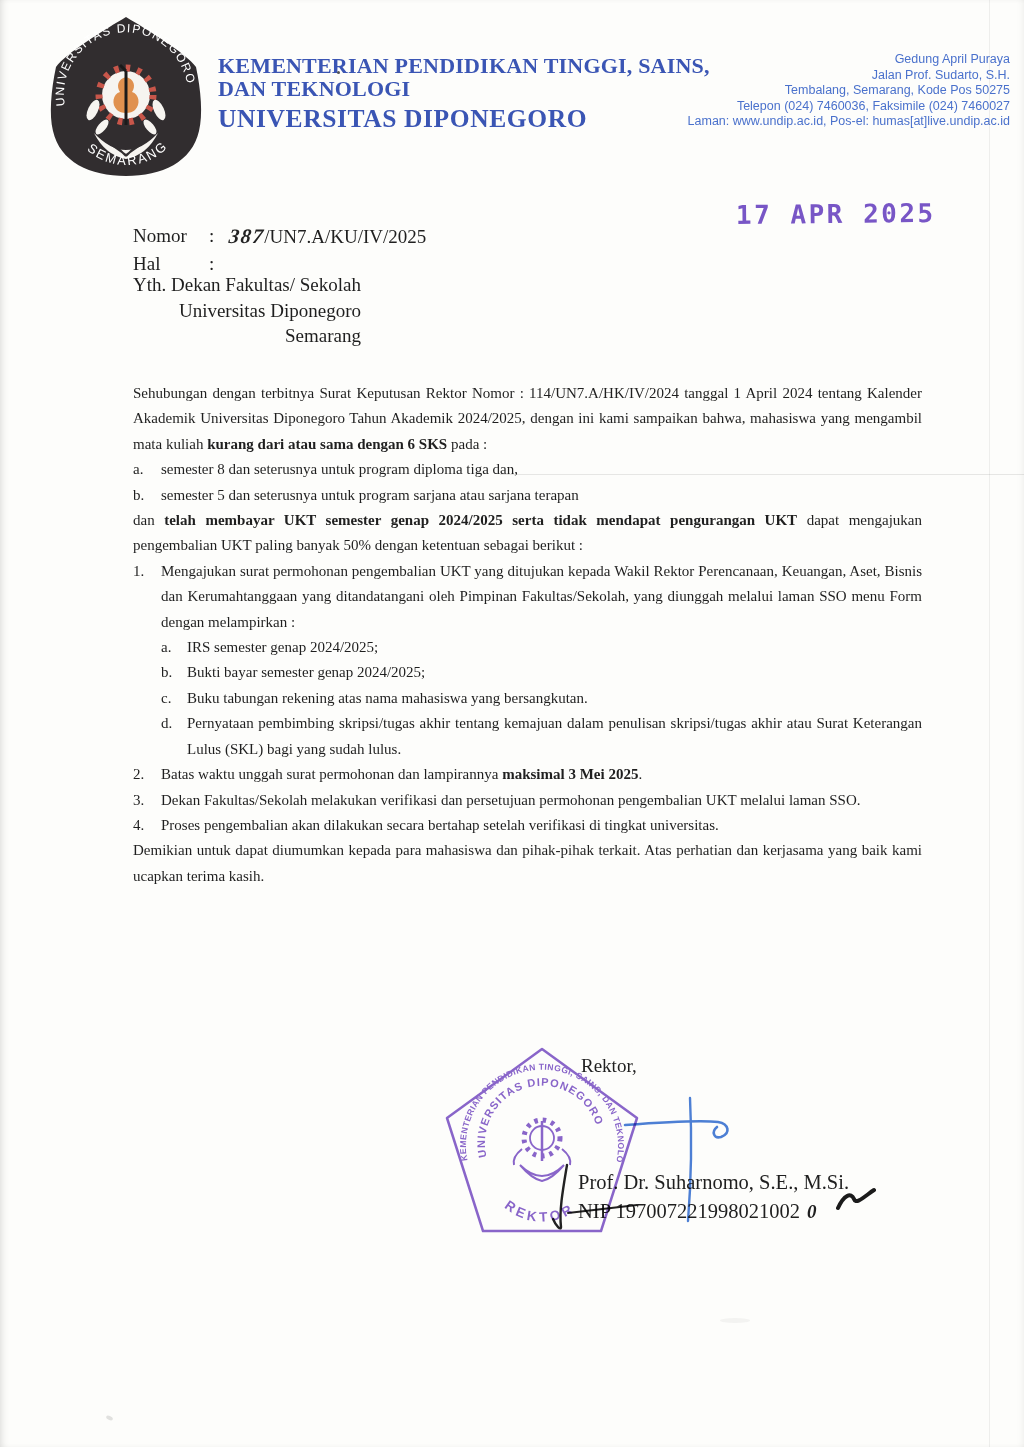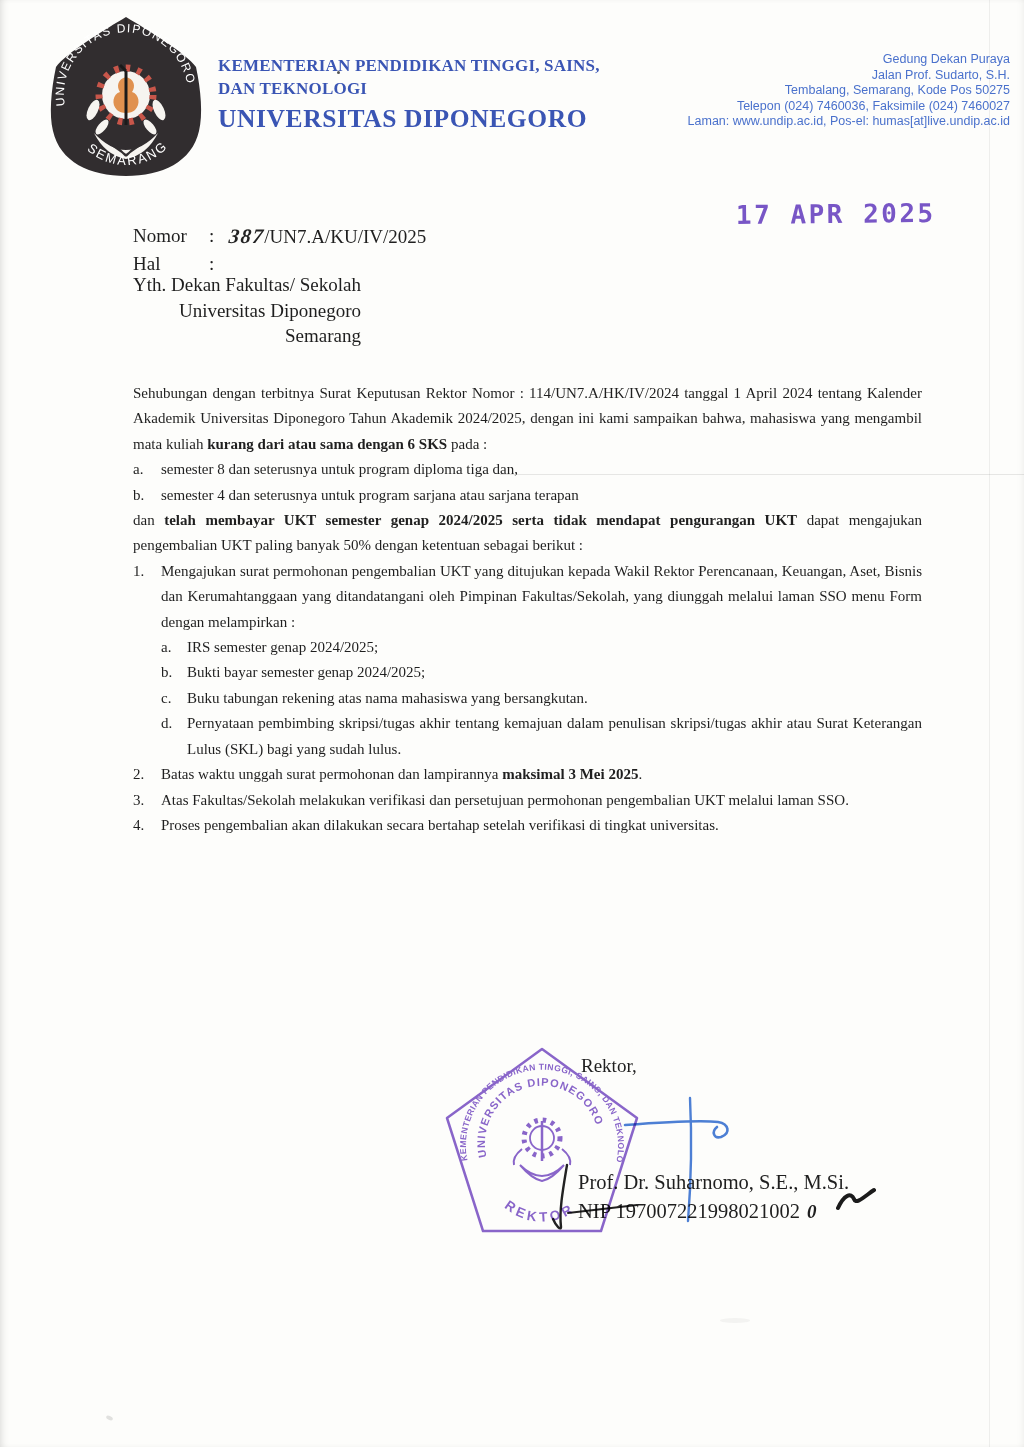--- a/index.html
+++ b/index.html
@@ -3,21 +3,21 @@
 <meta charset="utf-8">
 <style>
   html,body{margin:0;padding:0;background:#e8e8e6;}
   .page{position:relative;width:1024px;height:1447px;background:#fdfdfb;
         font-family:"Liberation Serif",serif;color:#1f1f1f;overflow:hidden;
         box-shadow:inset 6px 0 10px -6px rgba(0,0,0,.18), inset -4px 0 8px -5px rgba(0,0,0,.10);}
   .abs{position:absolute;}
 
   
   .ministry{left:218px;top:54px;color:#3a55b4;}
-  .m-line{font-size:17px;font-weight:bold;line-height:23px;letter-spacing:.2px;}
+  .m-line{font-size:22px;font-weight:bold;line-height:23px;letter-spacing:.2px;}
   .univ{font-size:25.5px;font-weight:bold;margin-top:4px;letter-spacing:.6px;color:#3a55b4;}
   .addr{right:14px;top:52px;text-align:right;font-family:"Liberation Sans",sans-serif;
         font-size:12.5px;line-height:15.5px;color:#4a71cc;}
 
   
   .meta{left:133px;top:186px;font-size:19px;margin-top:37px;}
   .meta-row{display:flex;line-height:26.5px;}
   .meta-label{width:76px;}
   .meta-colon{width:20px;}
   .handwritten{display:inline-block;font-style:italic;font-weight:bold;font-size:20.5px;
@@ -87,21 +87,21 @@
     </text>
   </svg>
 
   <div class="abs ministry">
     <div class="m-line">KEMENTERIAN PENDIDIKAN TINGGI, SAINS,</div>
     <div class="m-line">DAN TEKNOLOGI</div>
     <div class="univ">UNIVERSITAS DIPONEGORO</div>
   </div>
 
   <div class="abs addr">
-    <div>Gedung Dekan Puraya</div>
+    <div>Gedung April Puraya</div>
     <div>Jalan Prof. Sudarto, S.H.</div>
     <div>Tembalang, Semarang, Kode Pos 50275</div>
     <div>Telepon (024) 7460036, Faksimile (024) 7460027</div>
     <div>Laman: www.undip.ac.id, Pos-el: humas[at]live.undip.ac.id</div>
   </div>
 
   <div class="abs meta">
     <div class="meta-row">
       <span class="meta-label">Nomor</span>
       <span class="meta-colon">:</span>
@@ -123,21 +123,21 @@
 
   <div class="abs body">
     <p><span>Sehubungan dengan terbitnya Surat Keputusan Rektor Nomor : 114/UN7.A/HK/IV/2024 tanggal 1 April 2024 tentang Kalender Akademik Universitas Diponegoro Tahun Akademik 2024/2025, dengan ini kami sampaikan bahwa, mahasiswa yang mengambil mata kuliah </span><span class="b">kurang dari atau sama dengan 6 SKS</span><span> pada :</span></p>
 
     <div class="row2">
       <span>a.</span>
       <span>semester 8 dan seterusnya untuk program diploma tiga dan,</span>
     </div>
     <div class="row2">
       <span>b.</span>
-      <span>semester 4 dan seterusnya untuk program sarjana atau sarjana terapan</span>
+      <span>semester 5 dan seterusnya untuk program sarjana atau sarjana terapan</span>
     </div>
 
     <p><span>dan </span><span class="b">telah membayar UKT semester genap 2024/2025 serta tidak mendapat pengurangan UKT</span><span> dapat mengajukan pengembalian UKT paling banyak 50% dengan ketentuan sebagai berikut :</span></p>
 
     <div class="row2">
       <span>1.</span>
       <span style="text-align:justify">Mengajukan surat permohonan pengembalian UKT yang ditujukan kepada Wakil Rektor Perencanaan, Keuangan, Aset, Bisnis dan Kerumahtanggaan yang ditandatangani oleh Pimpinan Fakultas/Sekolah, yang diunggah melalui laman SSO menu Form dengan melampirkan :</span>
     </div>
     <div class="sub">
       <div class="row2">
@@ -156,27 +156,28 @@
         <span>d.</span>
         <span>Pernyataan pembimbing skripsi/tugas akhir tentang kemajuan dalam penulisan skripsi/tugas akhir atau Surat Keterangan Lulus (SKL) bagi yang sudah lulus.</span>
       </div>
     </div>
     <div class="row2">
       <span>2.</span>
       <span><span>Batas waktu unggah surat permohonan dan lampirannya </span><span class="b">maksimal 3 Mei 2025</span><span>.</span></span>
     </div>
     <div class="row2">
       <span>3.</span>
-      <span>Atas Fakultas/Sekolah melakukan verifikasi dan persetujuan permohonan pengembalian UKT melalui laman SSO.</span>
+      <span>Dekan Fakultas/Sekolah melakukan verifikasi dan persetujuan permohonan pengembalian UKT melalui laman SSO.</span>
     </div>
     <div class="row2">
       <span>4.</span>
       <span>Proses pengembalian akan dilakukan secara bertahap setelah verifikasi di tingkat universitas.</span>
     </div>
 
+    <p class="closing">Demikian untuk dapat diumumkan kepada para mahasiswa dan pihak-pihak terkait. Atas perhatian dan kerjasama yang baik kami ucapkan terima kasih.</p>
   </div>
 
   <div class="abs sig">
     <div class="abs sig-title">Rektor,</div>
     <div class="abs sig-name">Prof. Dr. Suharnomo, S.E., M.Si.</div>
     <div class="abs sig-nip"><span>NIP 197007221998021002</span><span class="nip-hand">0</span></div>
 
     <svg class="abs stamp-svg" width="200" height="190" viewBox="0 0 200 190">
       <defs>
         <path id="sArc1" d="M 26,118 A 76,76 0 1 1 174,118" fill="none"></path>

